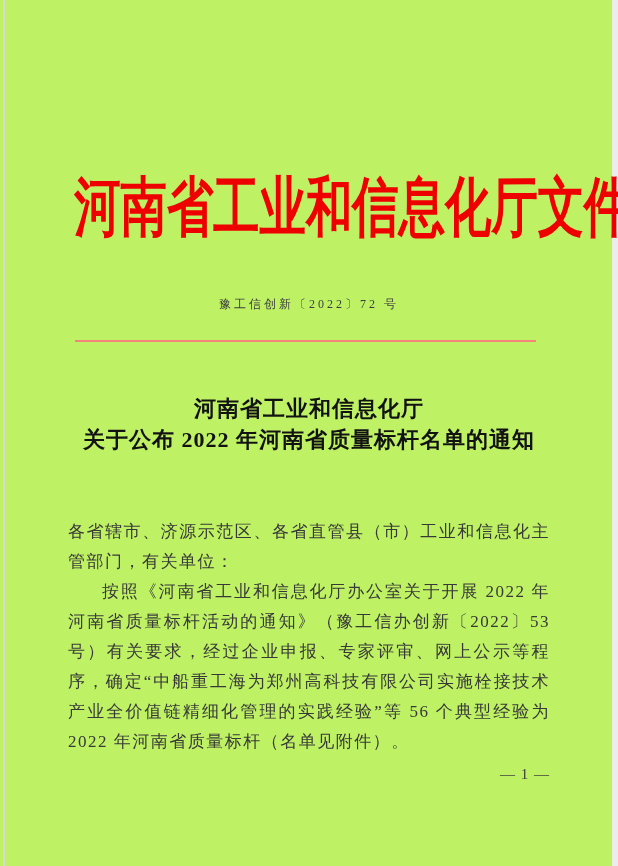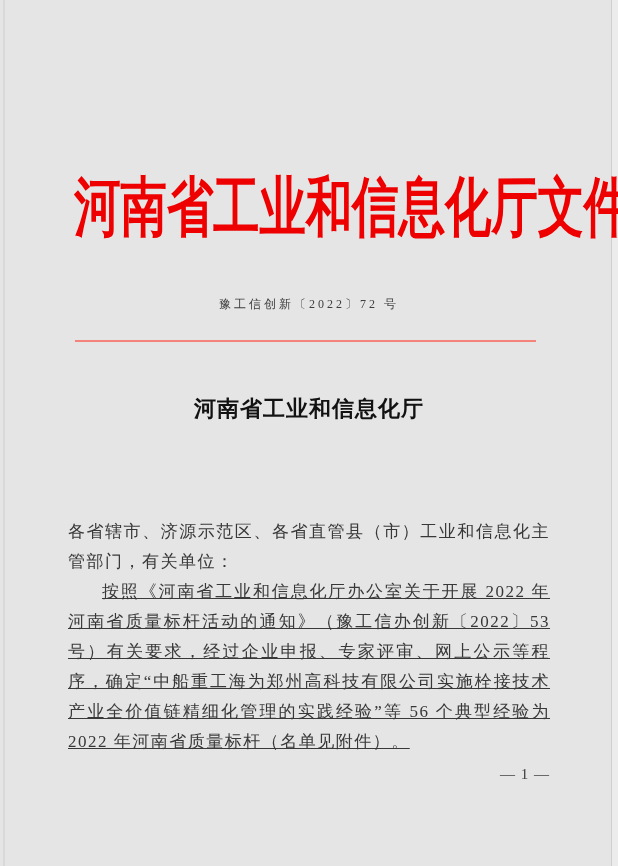--- a/index.html
+++ b/index.html
@@ -4,21 +4,21 @@
 <style>
   html, body {
     margin: 0;
     padding: 0;
     background: #ffffff;
   }
   .page {
     position: relative;
     width: 618px;
     height: 866px;
-    background: #e5e5e5;
+    background: #bef264;
     overflow: hidden;
     font-family: "Liberation Serif", "DejaVu Serif", serif;
   }
   
   .edge-left {
     position: absolute;
     left: 3px; top: 0; bottom: 0;
     width: 2px;
     background: #d9d9d9;
   }
@@ -84,21 +84,20 @@
     color: #383838;
     letter-spacing: 1.5px;
     text-align: justify;
     margin-top: 28px;
   }
   .body-text p {
     margin: 0;
   }
   .body-text p.indent {
     text-indent: 2em;
-    text-decoration: underline;
   }
   .page-number {
     position: absolute;
     top: 766px;
     left: 68px;
     width: 482px;
     text-align: right;
     font-size: 15px;
     color: #3d3d3d;
     letter-spacing: 1px;
@@ -112,20 +111,21 @@
   <div class="edge-right"></div>
 
   <div class="banner-title">河南省工业和信息化厅文件</div>
 
   <div class="doc-number">豫工信创新〔2022〕72 号</div>
 
   <div class="red-rule"></div>
 
   <div class="doc-title">
     <div>河南省工业和信息化厅</div>
+    <div>关于公布 2022 年河南省质量标杆名单的通知</div>
   </div>
 
   <div class="body-text">
     <p>各省辖市、济源示范区、各省直管县（市）工业和信息化主管部门，有关单位：</p>
     <p class="indent">按照《河南省工业和信息化厅办公室关于开展 2022 年河南省质量标杆活动的通知》（豫工信办创新〔2022〕53 号）有关要求，经过企业申报、专家评审、网上公示等程序，确定“中船重工海为郑州高科技有限公司实施栓接技术产业全价值链精细化管理的实践经验”等 56 个典型经验为 2022 年河南省质量标杆（名单见附件）。</p>
   </div>
 
   <div class="page-number">— 1 —</div>
 </div>
 

